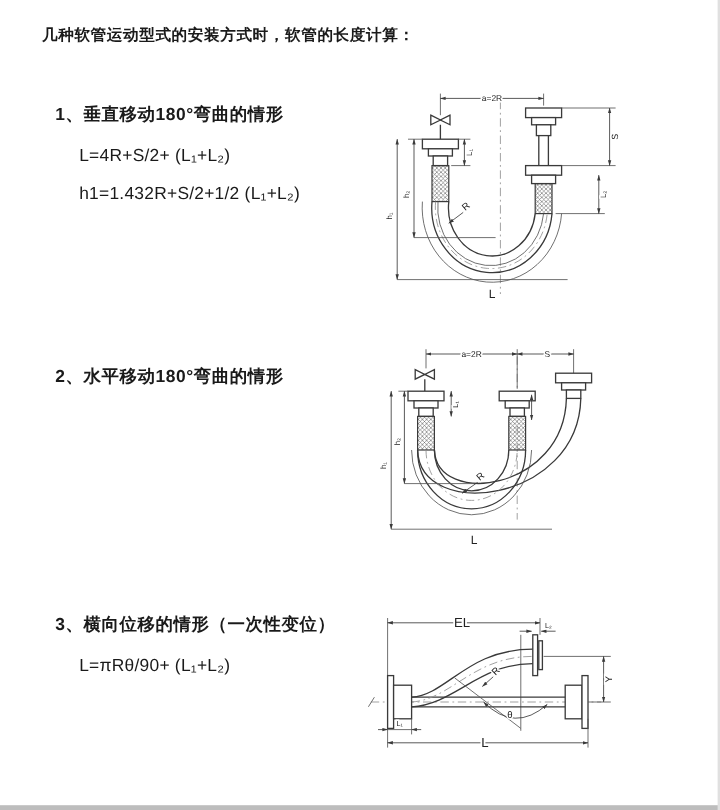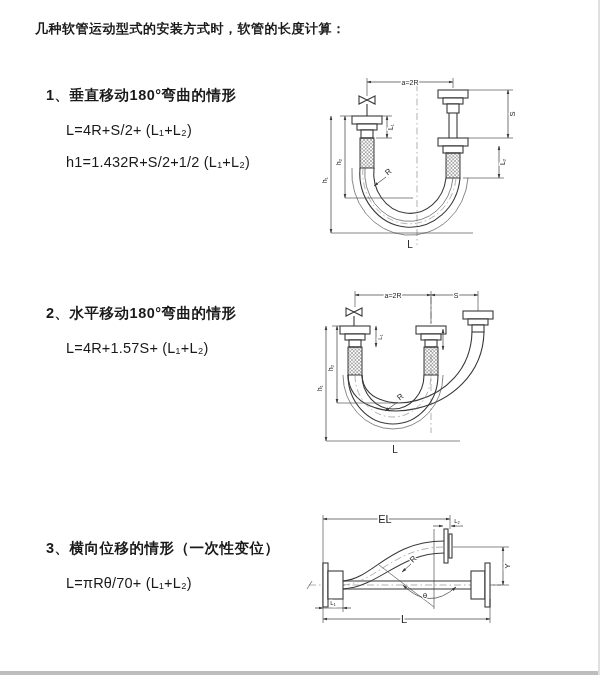--- a/index.html
+++ b/index.html
@@ -4,21 +4,21 @@
 <style>
   html,body{margin:0;padding:0;}
   body{
     width:600px;height:675px;position:relative;background:#ffffff;overflow:hidden;
     font-family:"Liberation Sans","DejaVu Sans",sans-serif;color:#1a1a1a;
   }
   .page-title{
     position:absolute;left:35px;top:20px;font-size:13px;font-weight:bold;letter-spacing:.5px;
   }
   .section{position:absolute;left:46px;width:270px;}
-  .sec-1{top:86px;} .sec-2{top:304px;} .sec-3{top:511px;margin-top:28px;}
+  .sec-1{top:86px;} .sec-2{top:304px;} .sec-3{top:511px;}
   .sec-heading{font-size:14.5px;font-weight:bold;letter-spacing:.5px;margin-bottom:9px;white-space:nowrap;}
   .formula{font-size:14.5px;line-height:32px;padding-left:20px;letter-spacing:.2px;white-space:nowrap;}
   .diag{position:absolute;}
   .d1{left:315px;top:70px;} .d2{left:310px;top:283px;} .d3{left:303px;top:505px;}
   
   .ol{fill:none;stroke:#3a3a3a;stroke-width:1.1;}
   .thin{fill:none;stroke:#555;stroke-width:.7;}
   .dim{fill:none;stroke:#3a3a3a;stroke-width:.7;}
   .cl{fill:none;stroke:#8f8f8f;stroke-width:.7;stroke-dasharray:7 3 1.5 3;}
   .part{fill:#fff;stroke:#3a3a3a;stroke-width:1.1;}
@@ -36,26 +36,25 @@
 <div class="page-title">几种软管运动型式的安装方式时，软管的长度计算：</div>
 
 <div class="section sec-1">
   <div class="sec-heading">1、垂直移动180°弯曲的情形</div>
   <div class="formula">L=4R+S/2+ (L₁+L₂)</div>
   <div class="formula">h1=1.432R+S/2+1/2 (L₁+L₂)</div>
 </div>
 
 <div class="section sec-2">
   <div class="sec-heading">2、水平移动180°弯曲的情形</div>
-  <div class="formula">L=4R+1.57S+ (L₁+L₂)</div>
 </div>
 
 <div class="section sec-3">
   <div class="sec-heading">3、横向位移的情形（一次性变位）</div>
-  <div class="formula">L=πRθ/70+ (L₁+L₂)</div>
+  <div class="formula">L=πRθ/90+ (L₁+L₂)</div>
 </div>
 
 <svg class="diag d1" width="215" height="192" viewBox="0 0 215 192">
   <defs>
     <marker id="a1" viewBox="0 0 8 6" refX="7.5" refY="3" markerWidth="7" markerHeight="5" orient="auto-start-reverse">
       <path d="M0,0.6 8,3 0,5.4 z" fill="#3a3a3a"></path>
     </marker>
     <pattern id="hx1" patternUnits="userSpaceOnUse" width="3.5" height="3.5">
       <path d="M0,3.5 L3.5,0 M0,0 L3.5,3.5" stroke="#666" stroke-width="0.5"></path>
     </pattern>

